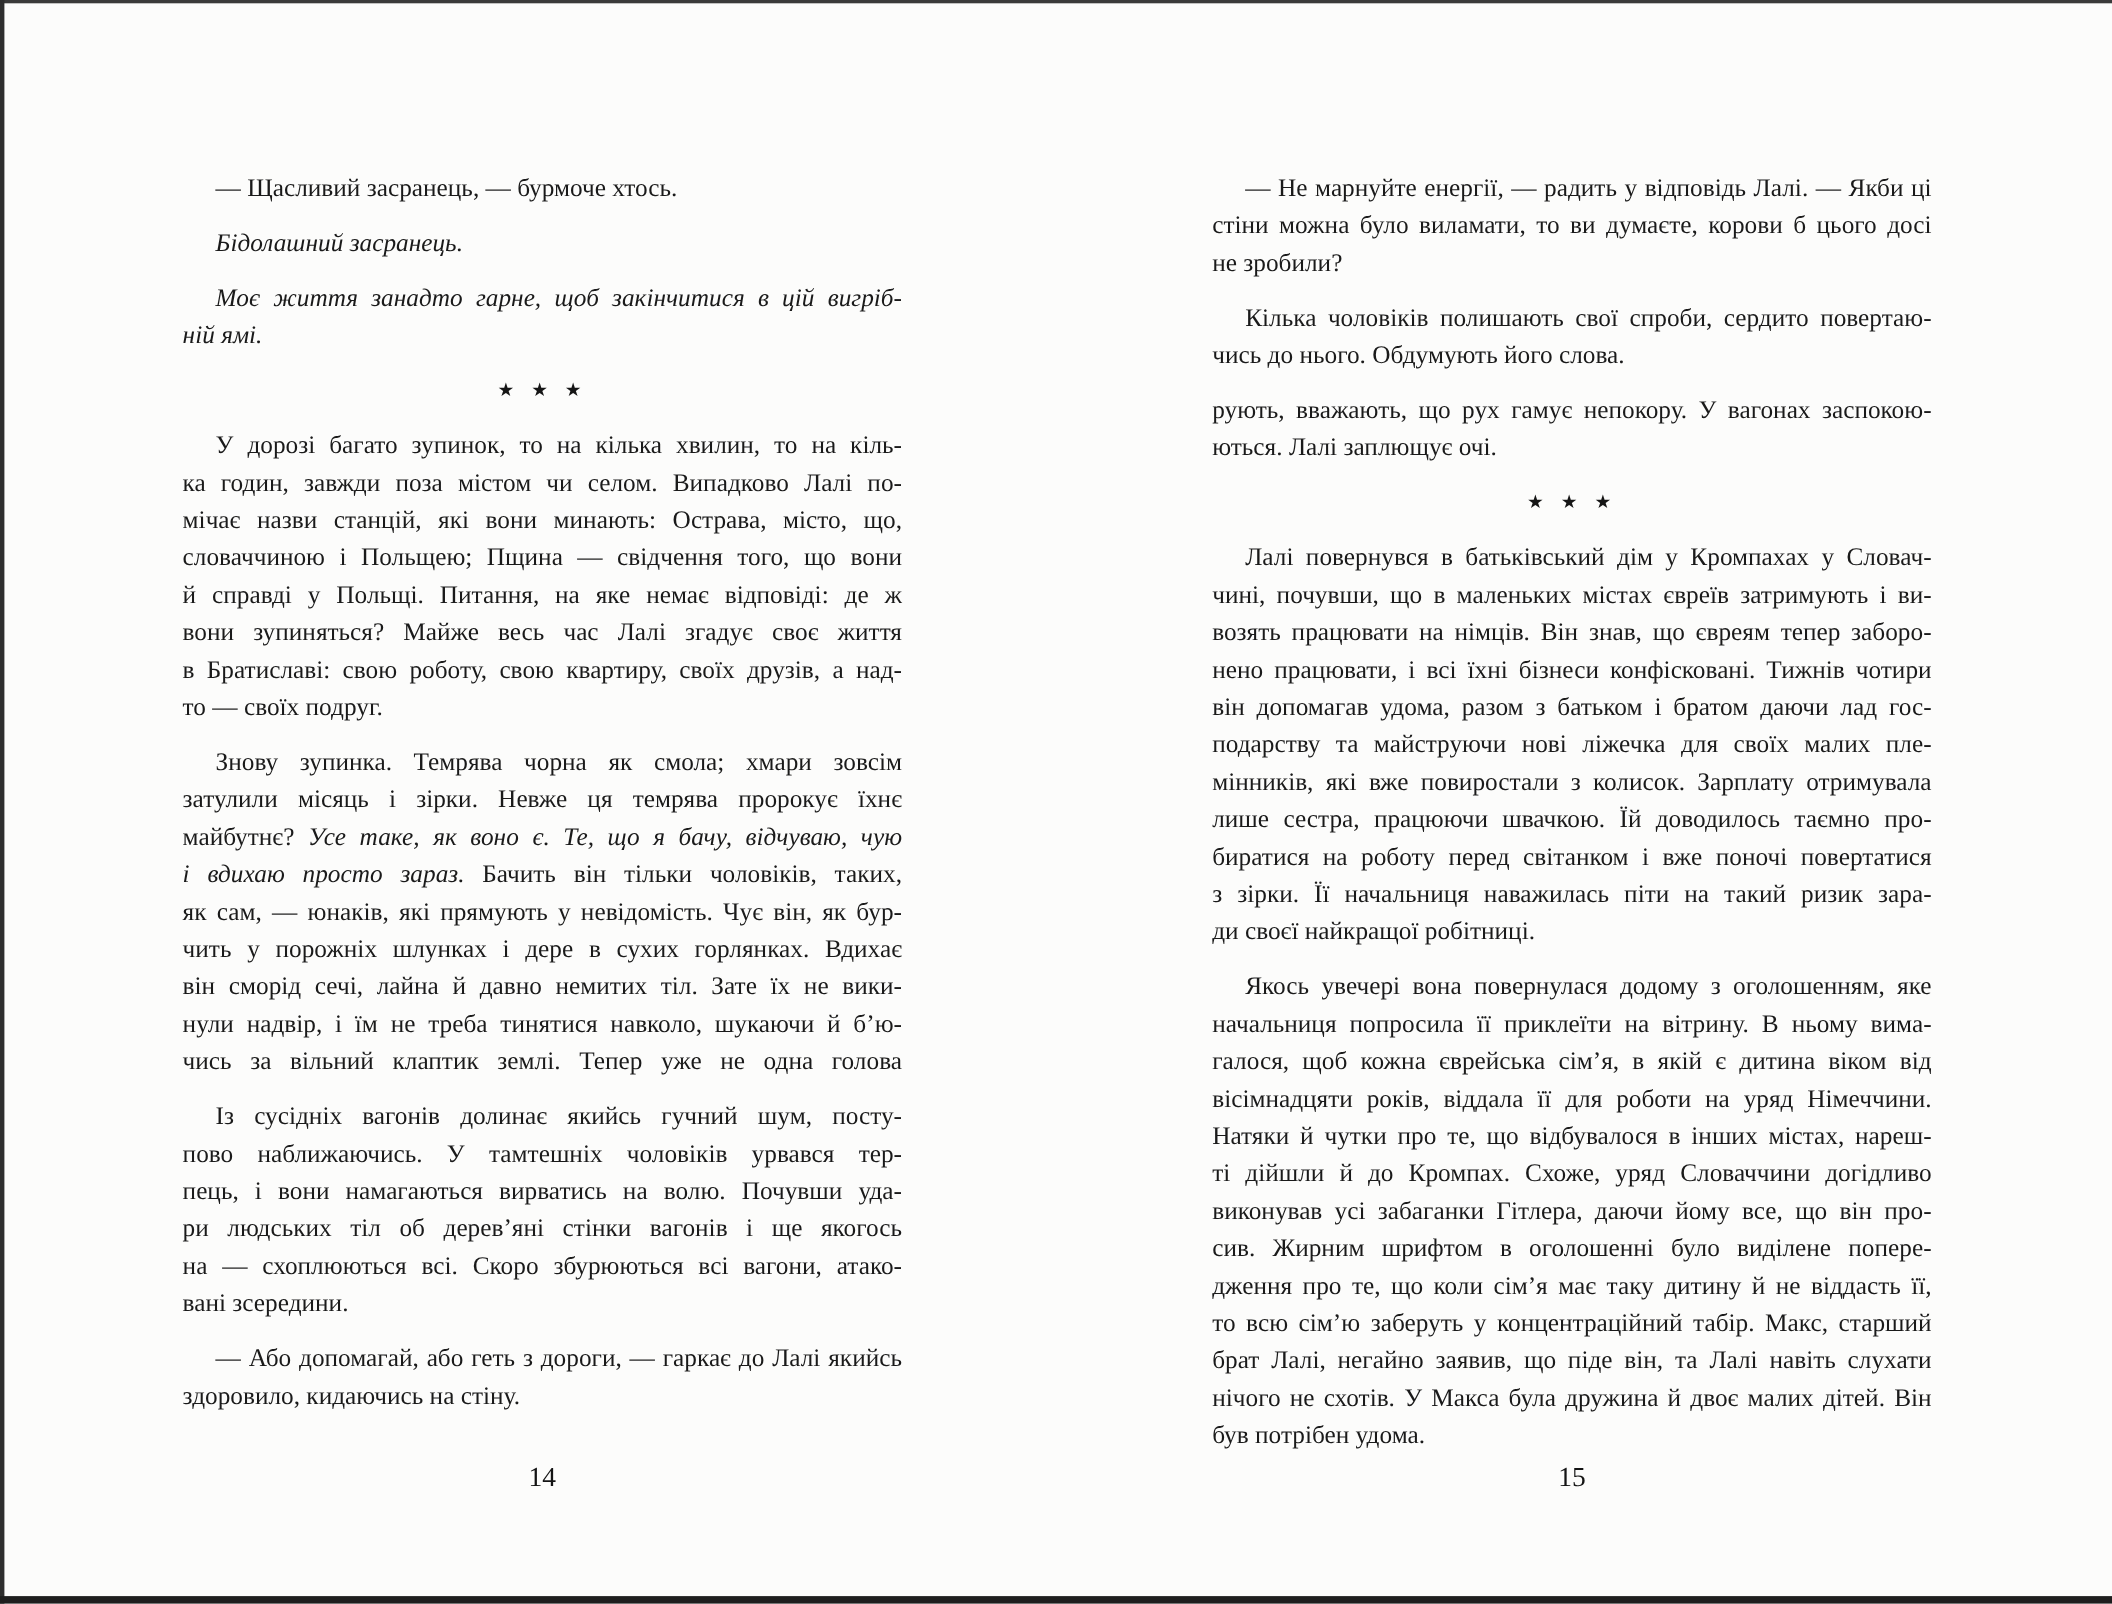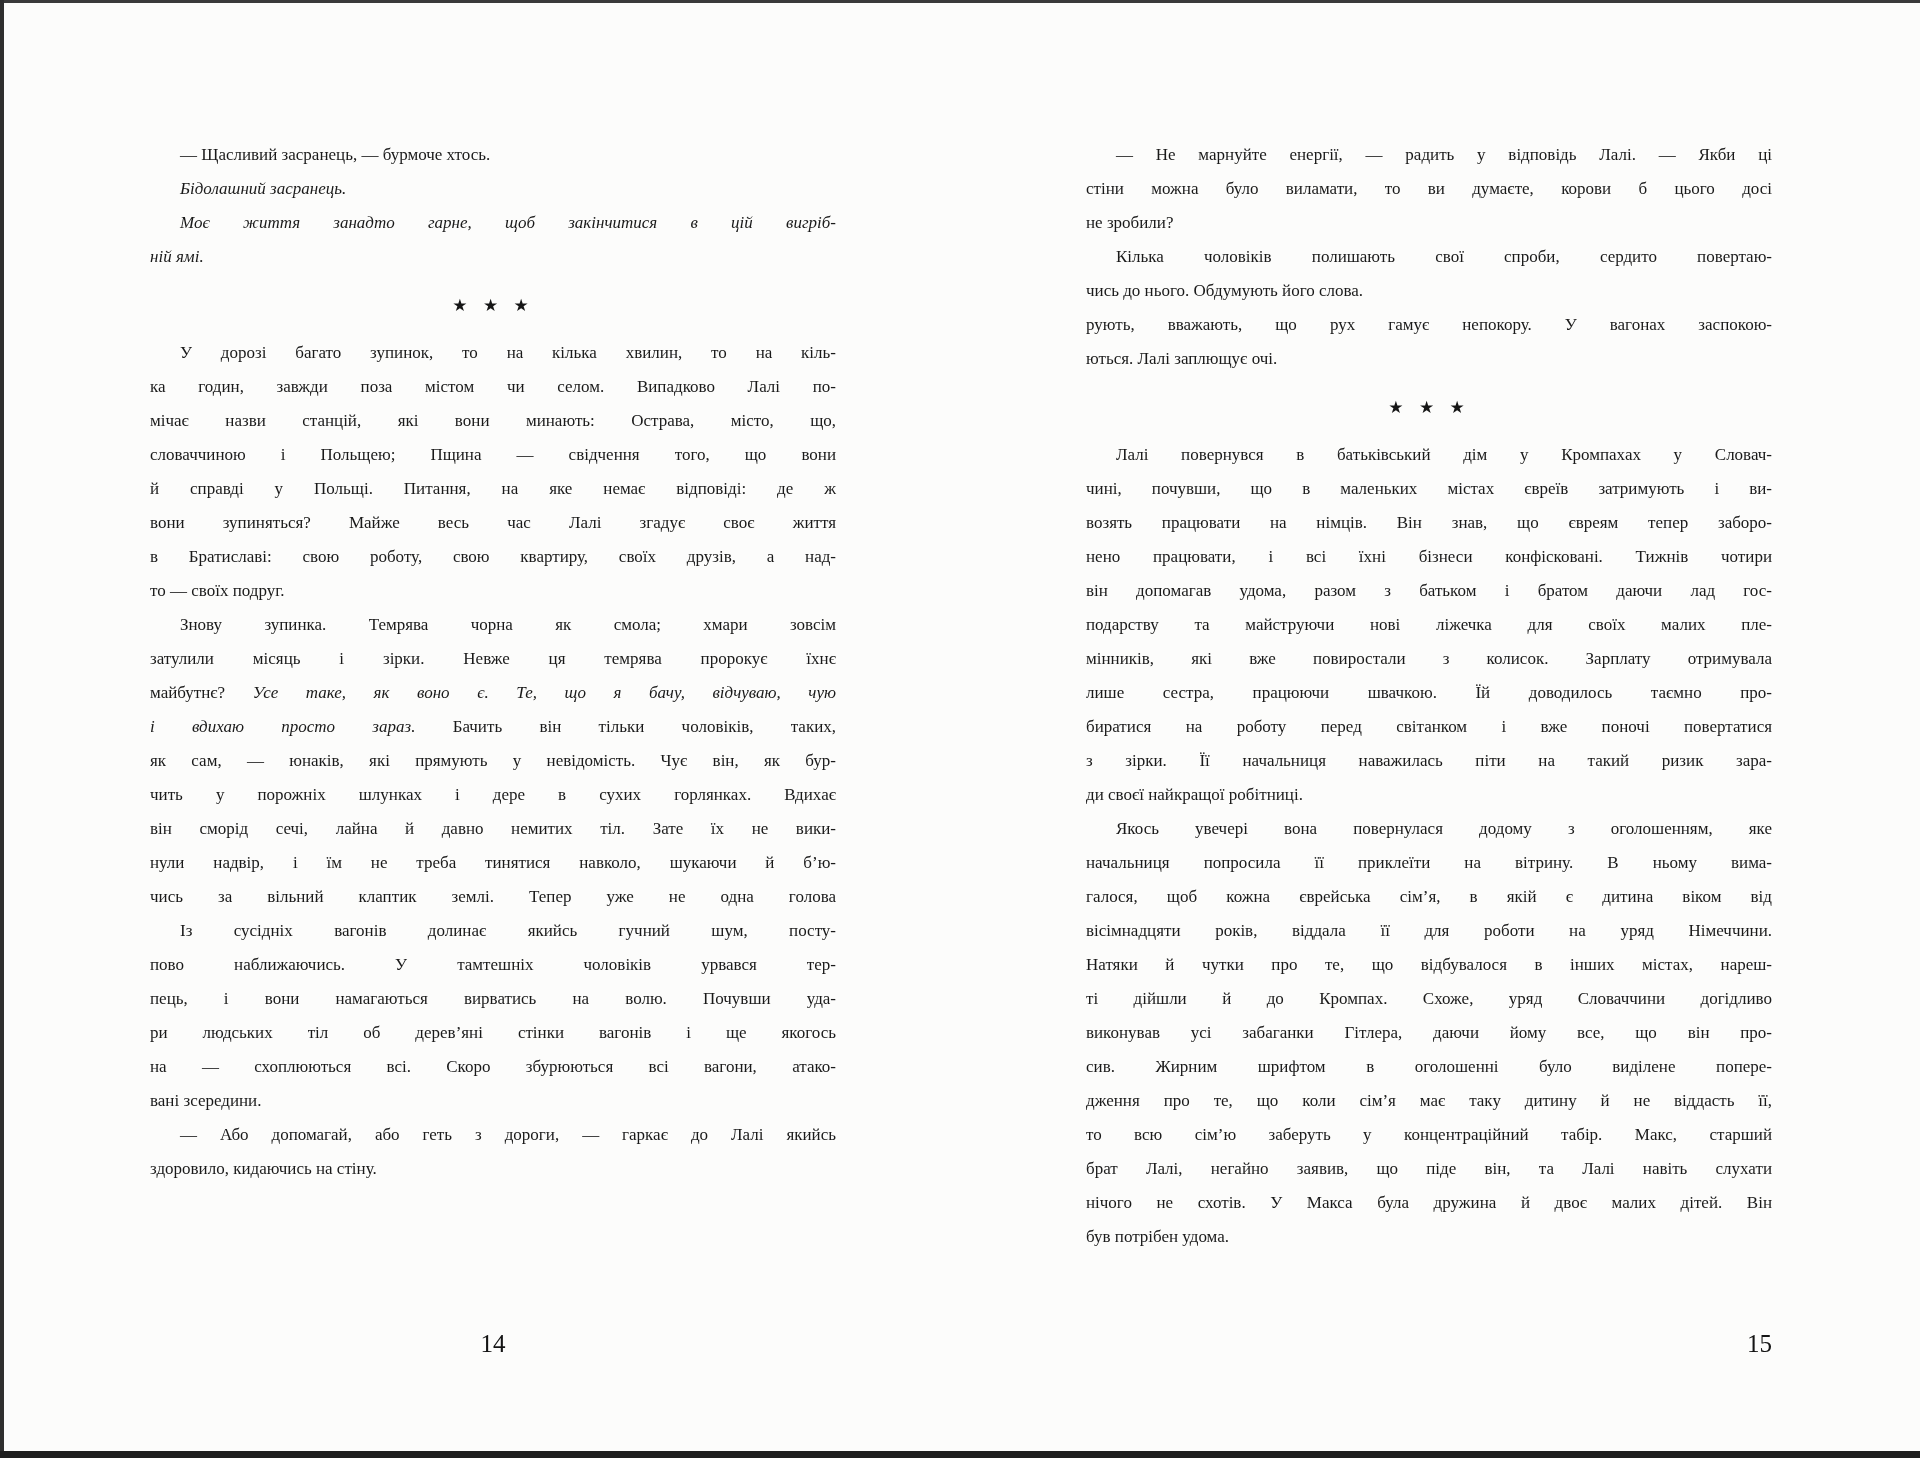--- a/index.html
+++ b/index.html
@@ -24,22 +24,22 @@
 
   .page {
     position: absolute;
     top: 138px;
     width: 686px;
   }
   .page-left  { left: 150px;  }
   .page-right { left: 1086px; }
 
   .para {
-    margin: 0;
-    font-size: 17px;
+    margin: 16px;
+    font-size: 23px;
     line-height: 34px;
   }
   .line {
     text-align: justify;
     text-align-last: justify;
     white-space: nowrap;
   }
   .line.last {
     text-align-last: left;
     white-space: normal;
@@ -62,21 +62,21 @@
 
   .page-number {
     position: absolute;
     top: 1330px;
     width: 686px;
     text-align: center;
     font-size: 25px;
     color: #141414;
   }
   .page-number-left  { left: 150px; font-family: Liberation Serif, serif; }
-  .page-number-right { left: 1086px; text-align: right; }
+  .page-number-right { left: 1086px; }
 </style>
 </head>
 <body>
 
 <div class="scan">
   <div class="border-top"></div>
   <div class="border-left"></div>
   <div class="border-bottom"></div>
 
   <div class="page page-left">

